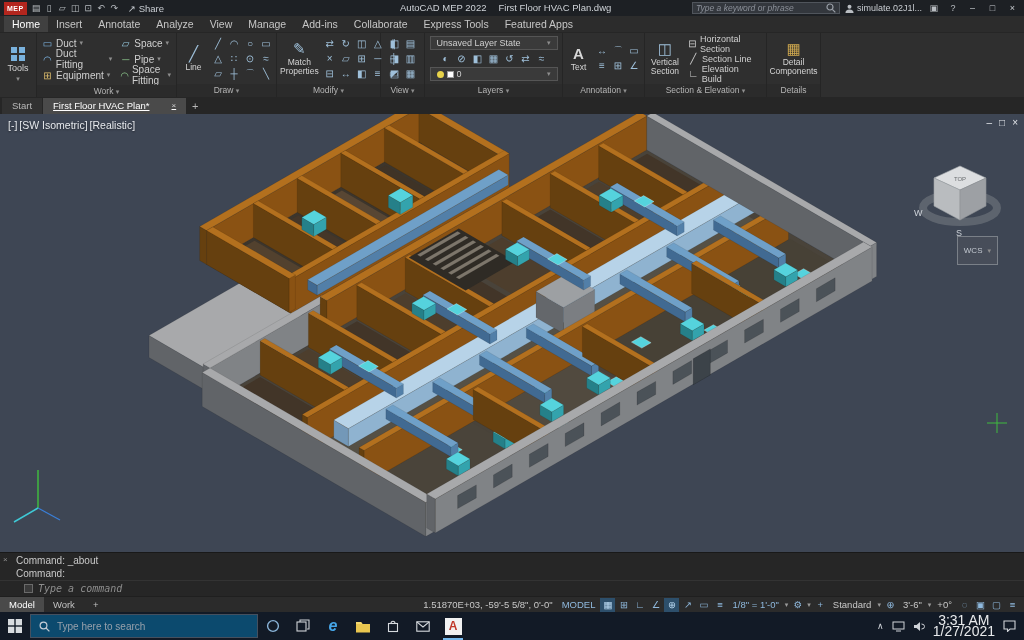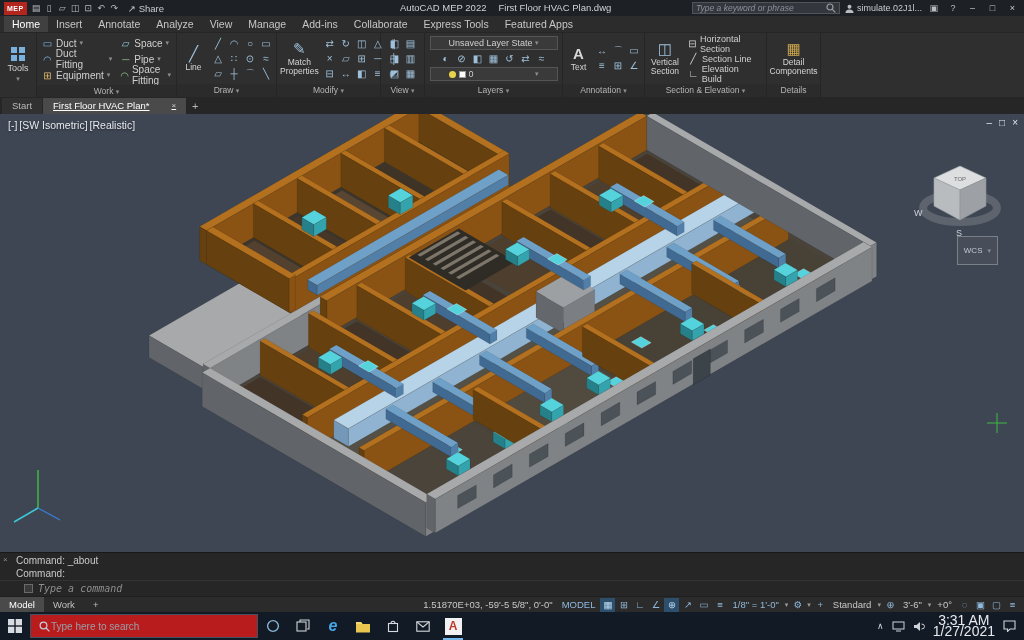--- a/index.html
+++ b/index.html
@@ -35,21 +35,21 @@
 .tgrid div{width:6px;height:6px;background:#7ab2dd;}
 .rbig{width:46px;display:flex;flex-direction:column;align-items:center;justify-content:center;gap:1px;font-size:8.5px;color:#d5d5d5;text-align:center;line-height:9px;}
 .rbig .ric{font-size:15px;line-height:16px;color:#9fc0da;}
 .rsmall{display:flex;align-items:center;gap:3px;font-size:10px;color:#d0d0d0;padding:0 2px;height:16px;}
 .rsmall .ric{width:11px;font-size:10px;text-align:center;}
 .caret{font-size:7px;color:#8e8e8e;}
 .bcol{display:grid;grid-template-rows:repeat(3,1fr);grid-auto-flow:column;column-gap:4px;align-content:center;}
 .migrid{display:grid;gap:1px 2px;align-content:center;}
 .mi{width:14px;height:14px;font-size:10px;line-height:14px;text-align:center;color:#9fc0da;}
 .lcol{display:flex;flex-direction:column;justify-content:space-between;padding:1px 0;width:128px;}
-.lsel{display:flex;align-items:center;background:#3a3a3a;border:1px solid #555;height:14px;padding:0 18px;font-size:9px;color:#cfcfcf;gap:3px;}
+.lsel{display:flex;align-items:center;background:#3a3a3a;border:1px solid #555;height:14px;padding:0 6px;font-size:9px;color:#cfcfcf;gap:3px;}
 .lsel .grow{flex:1;overflow:hidden;white-space:nowrap;}
 .swatch{width:7px;height:7px;background:#fff;border:1px solid #999;}
 .bulb{width:7px;height:7px;border-radius:50%;background:#e8d34a;}
 .scol{display:flex;flex-direction:column;justify-content:center;gap:1px;}
 .sect{height:14px;font-size:9px;}
 
 
 .doctabs{height:17px;background:#262626;display:flex;align-items:flex-end;gap:1px;padding-left:2px;flex:0 0 auto;}
 .dtab{height:16px;line-height:16px;padding:0 10px;font-size:9.5px;background:#313131;color:#b8b8b8;}
 .dtab.active{background:#4a4a4a;color:#fff;display:flex;align-items:flex-start;gap:22px;text-decoration:underline;}
@@ -81,21 +81,21 @@
 .ltab.active{background:#4a4a4a;color:#fff;}
 .status{margin-left:auto;display:flex;align-items:center;gap:1px;padding-right:4px;}
 .sico{min-width:15px;height:14px;line-height:14px;text-align:center;color:#8fb9de;font-size:9.5px;padding:0 1px;}
 .sico.active{background:#2d4f6b;color:#bcdcf5;}
 .stext{padding:0 4px;color:#c8c8c8;white-space:nowrap;}
 .scaret{font-size:7px;color:#9a9a9a;padding:0 1px;}
 
 
 .taskbar{height:28px;background:#121a26;display:flex;align-items:stretch;flex:0 0 auto;}
 .tstart{width:30px;display:flex;align-items:center;justify-content:center;}
-.tsearch{width:228px;background:#b91c1c;border:1px solid #45505f;margin:2px 0;display:flex;align-items:center;gap:1px;padding:0 8px;color:#9aa2ad;font-size:10px;}
+.tsearch{width:228px;background:#0c4a6e;border:1px solid #45505f;margin:2px 0;display:flex;align-items:center;gap:7px;padding:0 8px;color:#9aa2ad;font-size:10px;}
 .tsearch input{flex:1;background:transparent;border:0;outline:none;color:#c4ccd6;font-size:10px;}
 .tsearch input::placeholder{color:#97a0ab;}
 .ticon{width:30px;display:flex;align-items:center;justify-content:center;position:relative;}
 .ticon.running:after{content:"";position:absolute;bottom:0;left:5px;right:5px;height:2px;background:#76b9ed;}
 .edge-e{color:#46a6e8;font-weight:bold;font-size:16px;font-style:italic;}
 .acad-tile{width:17px;height:17px;background:#f2f2f2;color:#c0392b;font-weight:bold;font-size:12px;text-align:center;line-height:17px;}
 .tray{margin-left:auto;display:flex;align-items:center;gap:8px;padding-right:8px;color:#cfd3d8;}
 .chev{font-size:9px;color:#cfd3d8;}
 .clock{font-size:14px;text-align:center;line-height:11px;color:#e8eaec;}
 </style>

